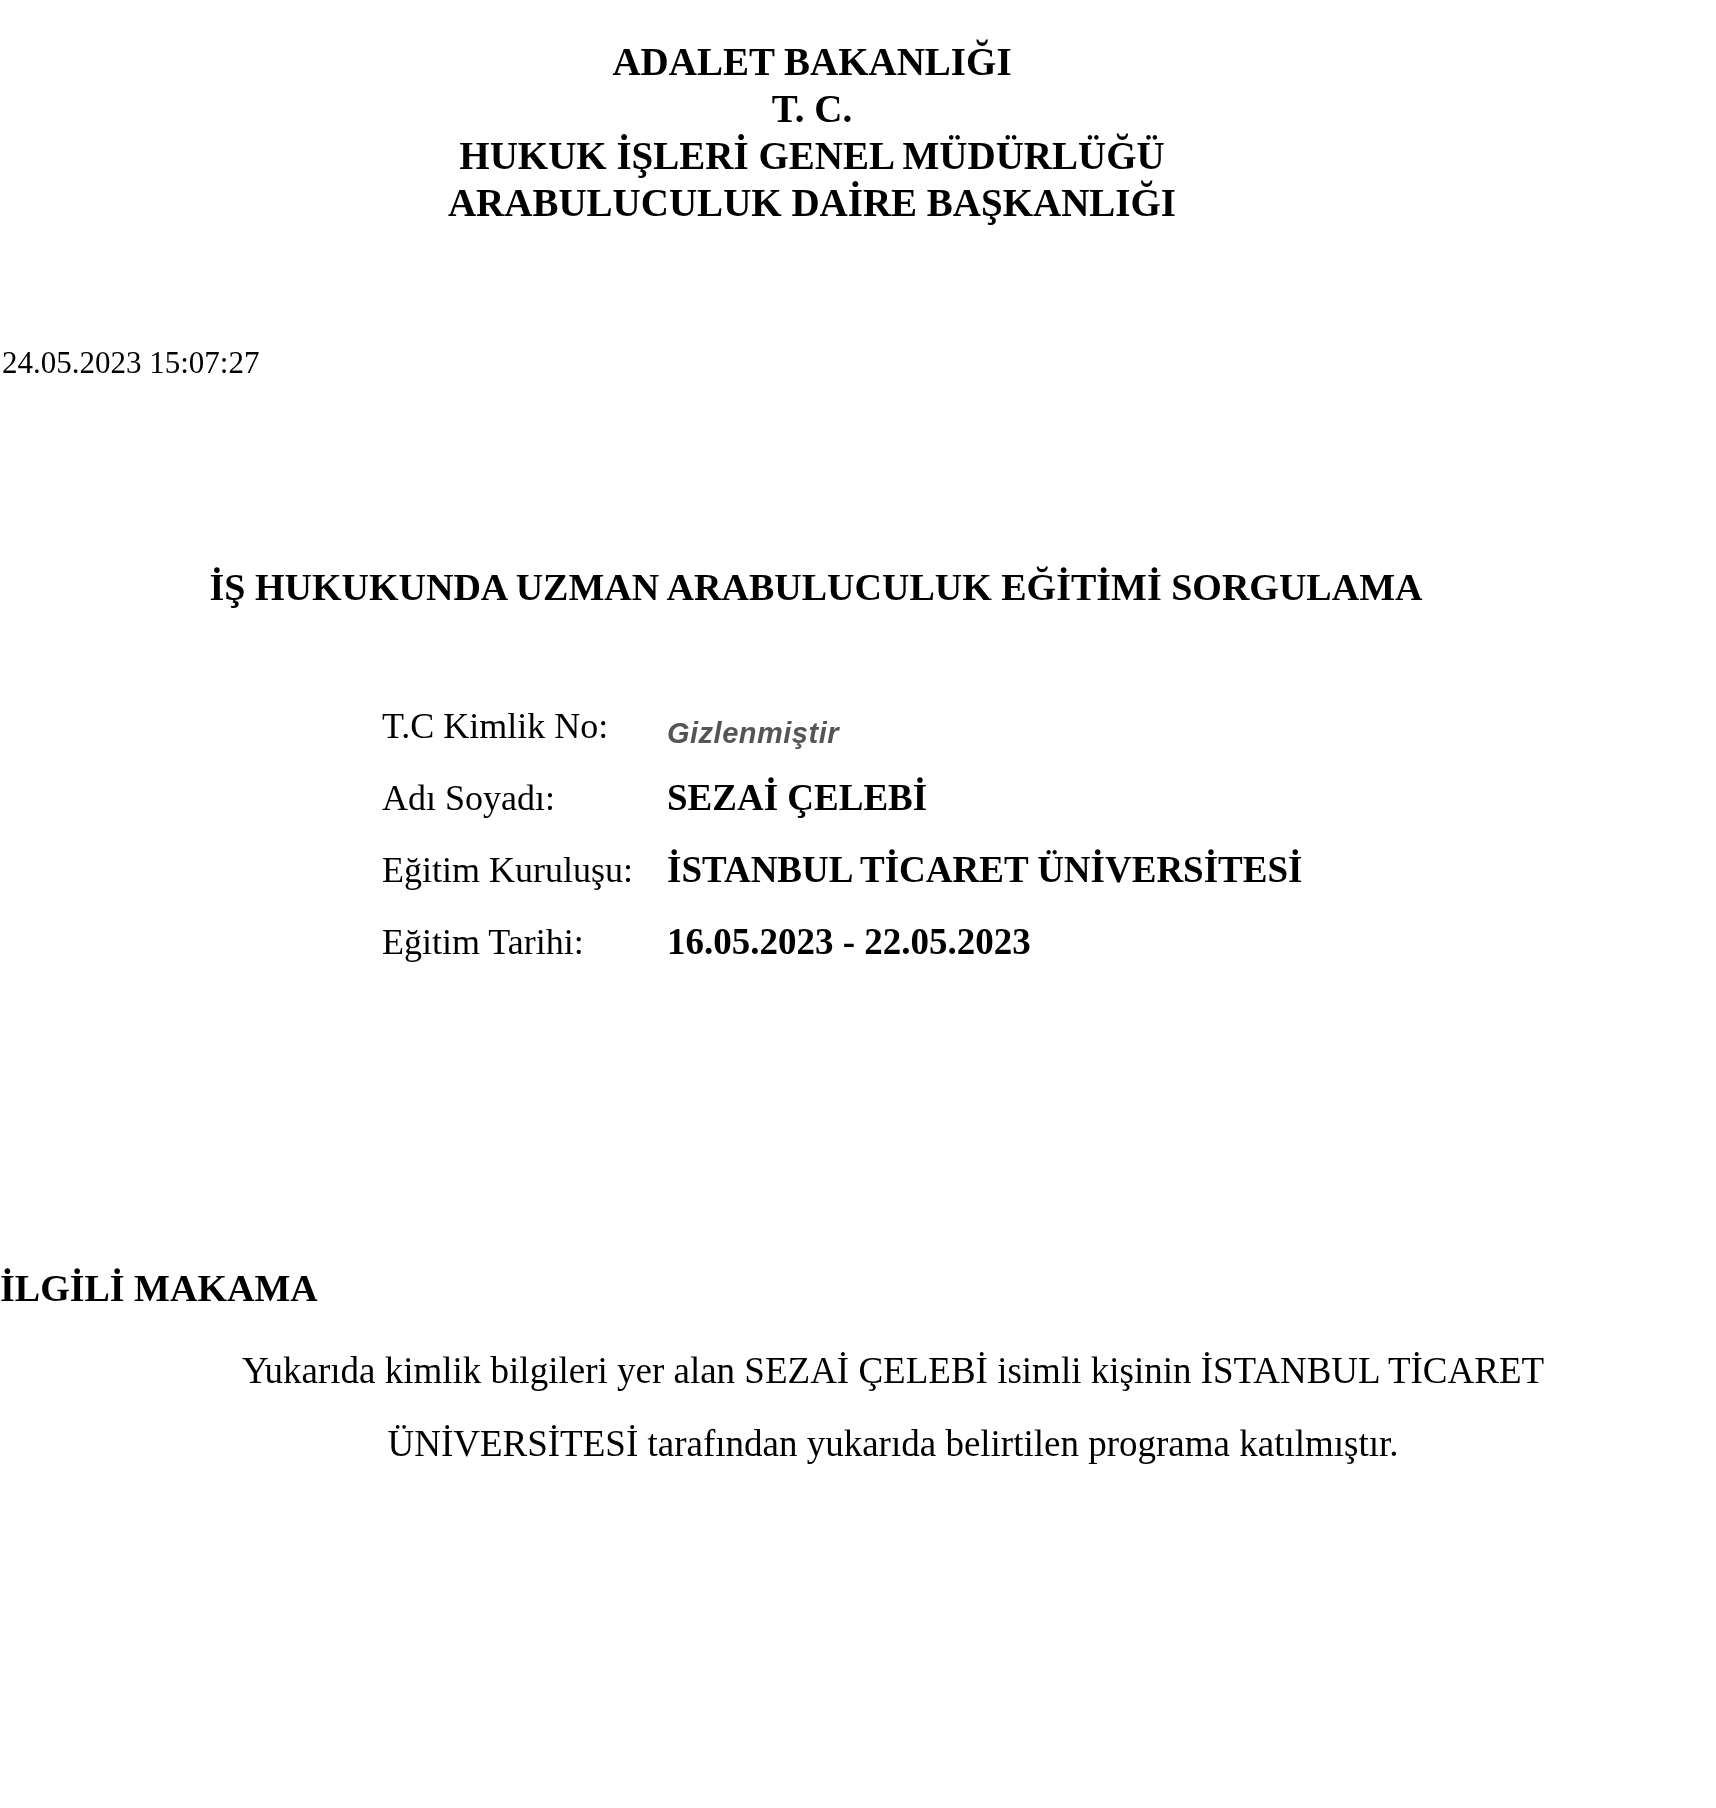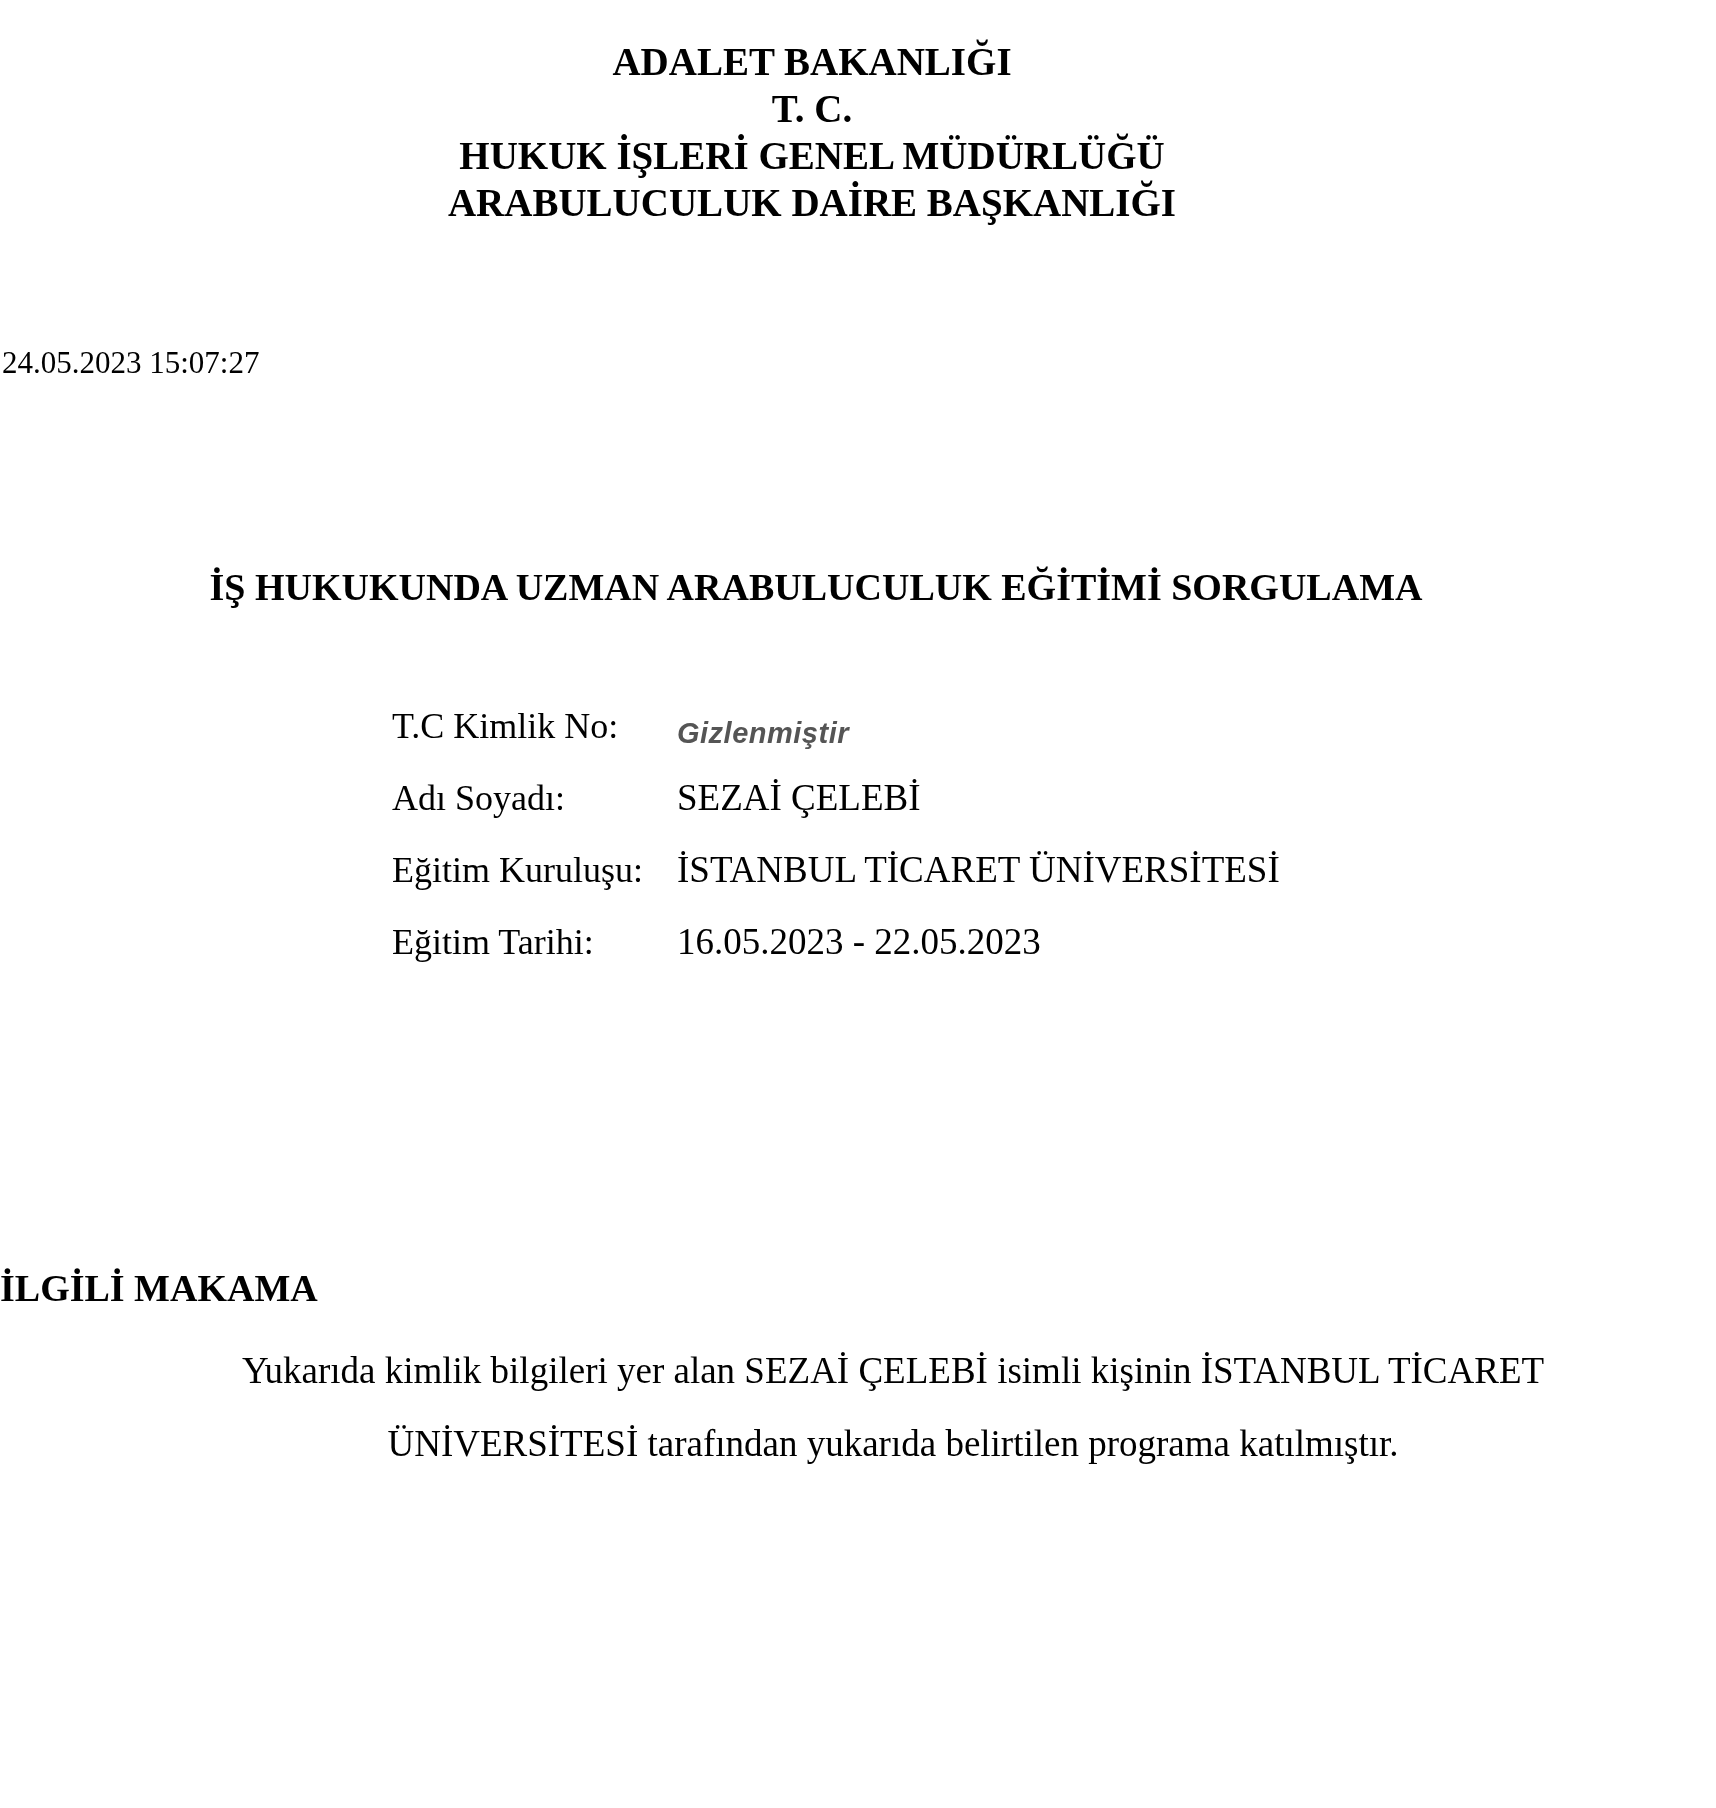--- a/index.html
+++ b/index.html
@@ -48,38 +48,38 @@
     text-align: center;
     font-weight: bold;
     font-size: 38px;
     line-height: 46px;
   }
 
   
   .fields {
     position: absolute;
     top: 706px;
-    left: 392px;
+    left: 382px;
     width: 1200px;
   }
   .field-row {
     display: flex;
     align-items: flex-start;
     height: 72px;
   }
   .field-label {
     flex: 0 0 285px;
     font-size: 36px;
     line-height: 40px;
     font-weight: normal;
   }
   .field-value {
     font-size: 37px;
     line-height: 40px;
-    font-weight: normal;
+    font-weight: bold;
     white-space: nowrap;
   }
   .field-value.masked {
     font-family: "Liberation Sans", sans-serif;
     font-style: italic;
     font-weight: bold;
     font-size: 29px;
     color: #555555;
     padding-top: 7px;
     letter-spacing: 0.5px;

